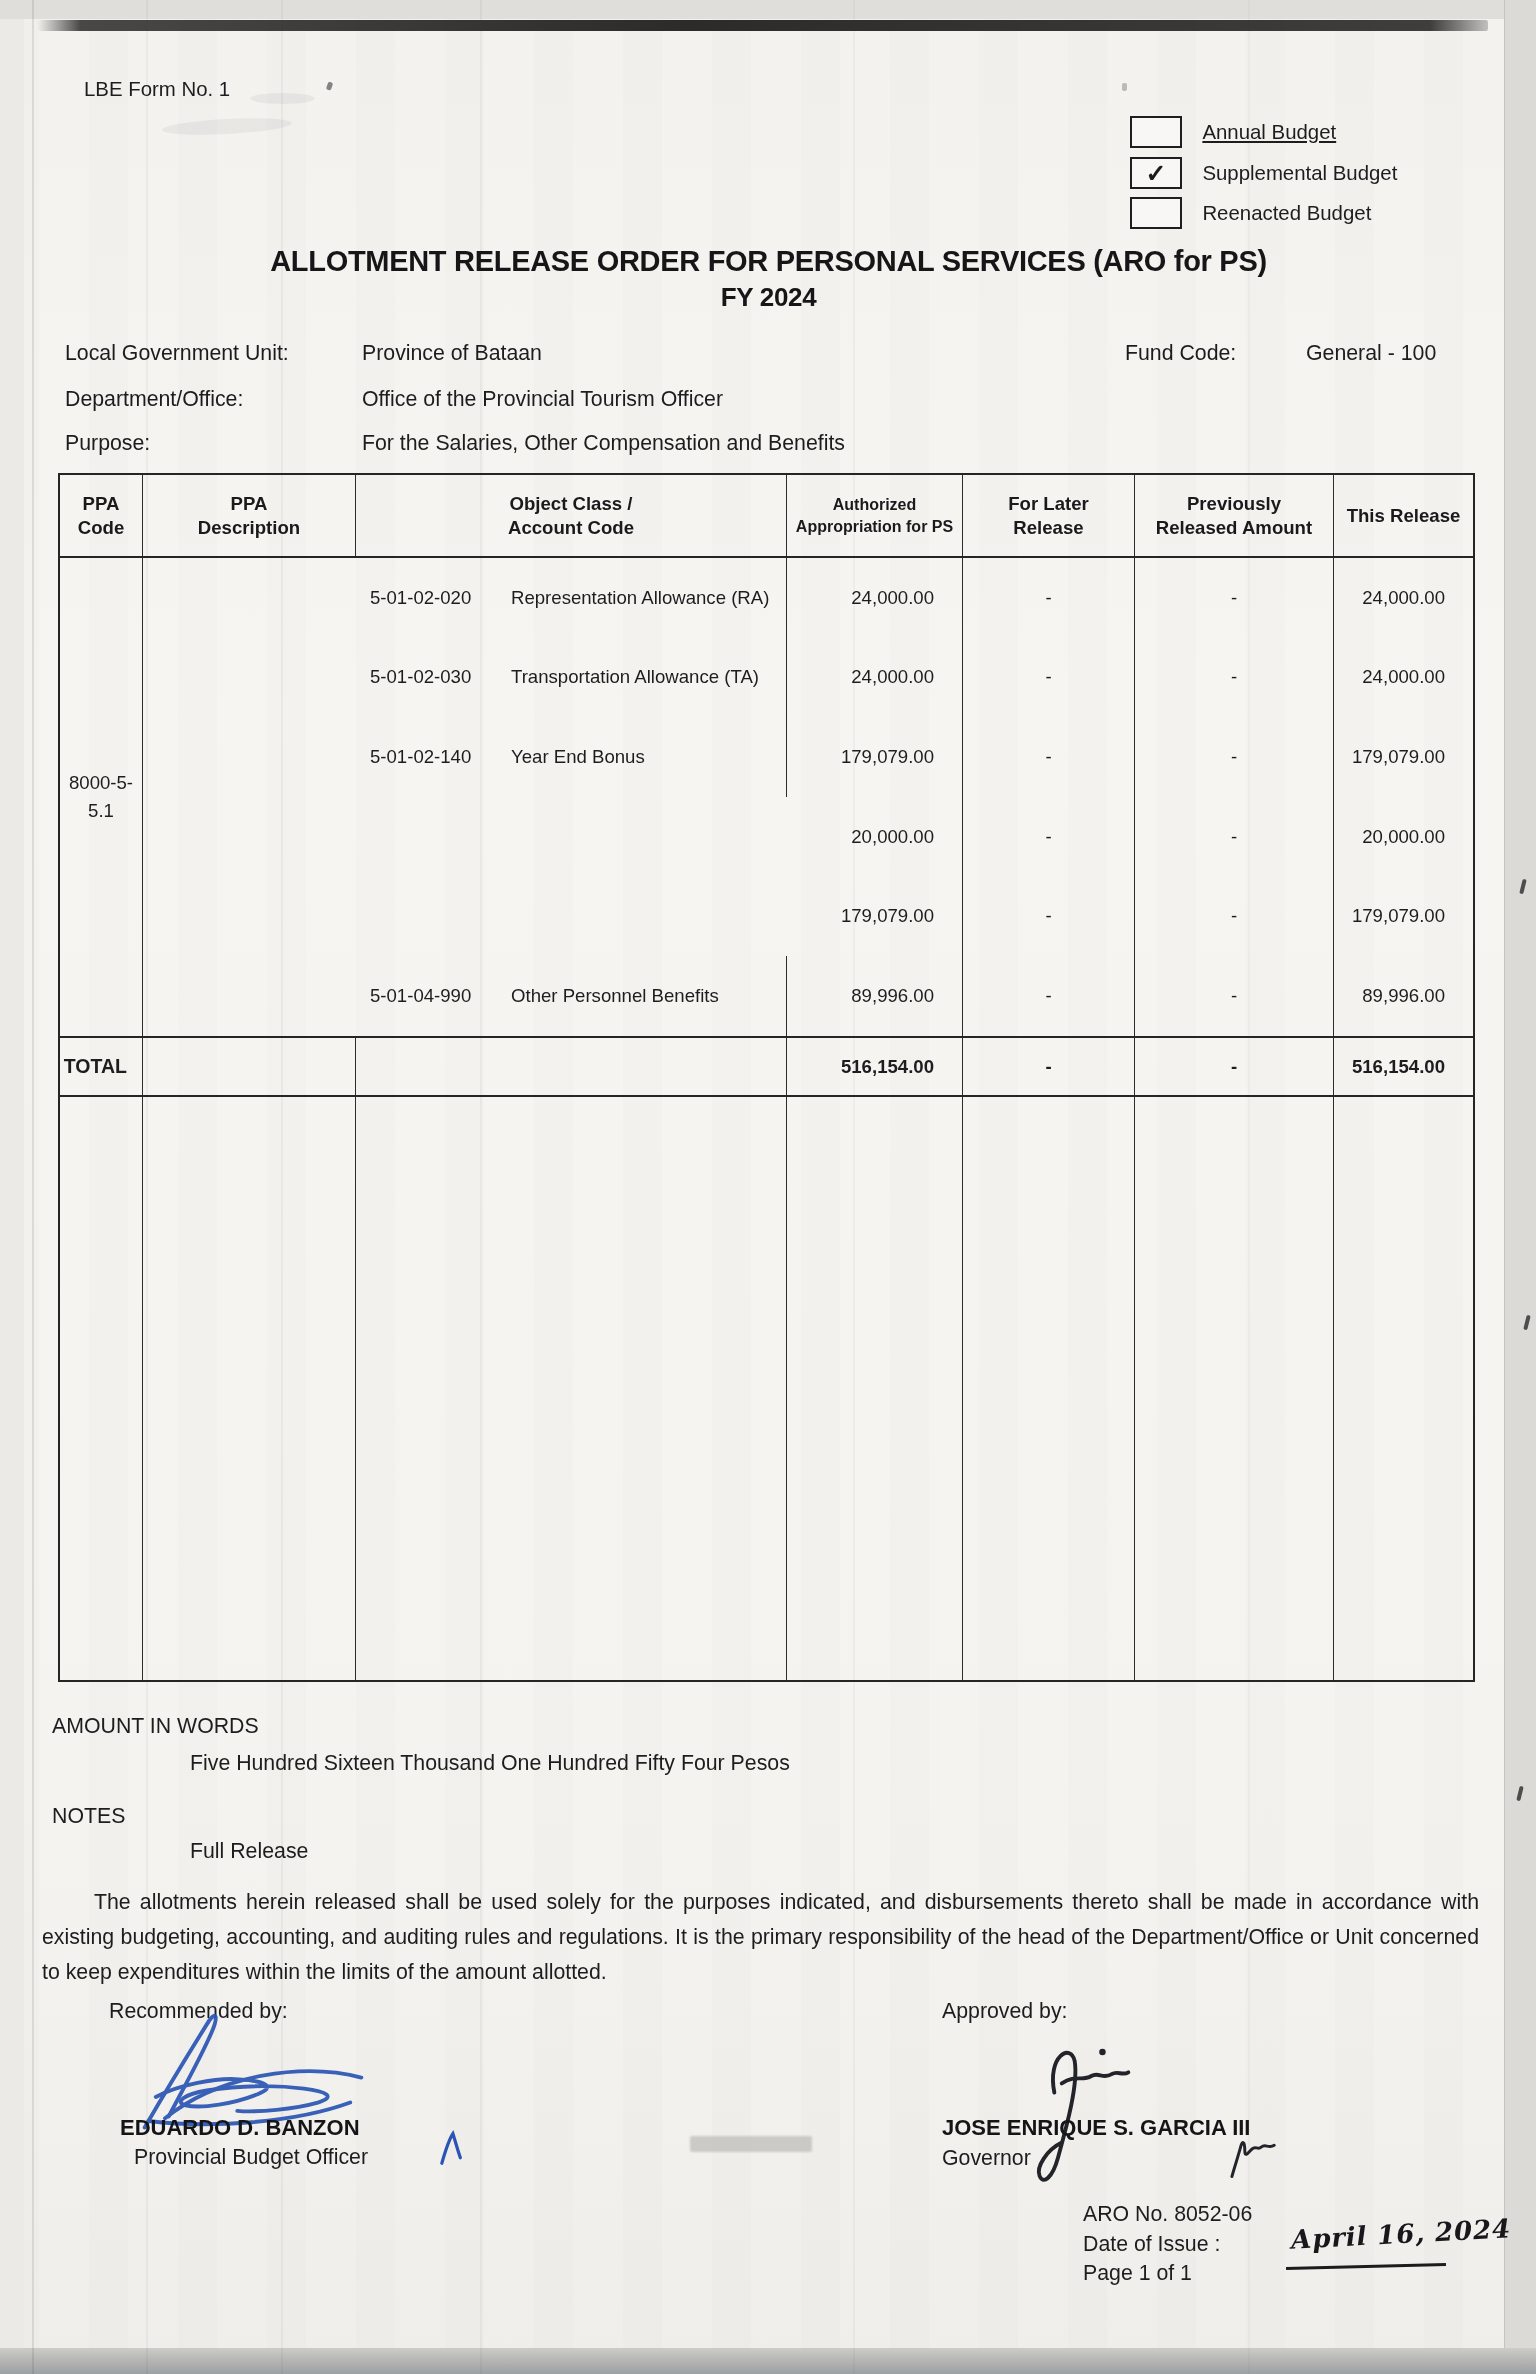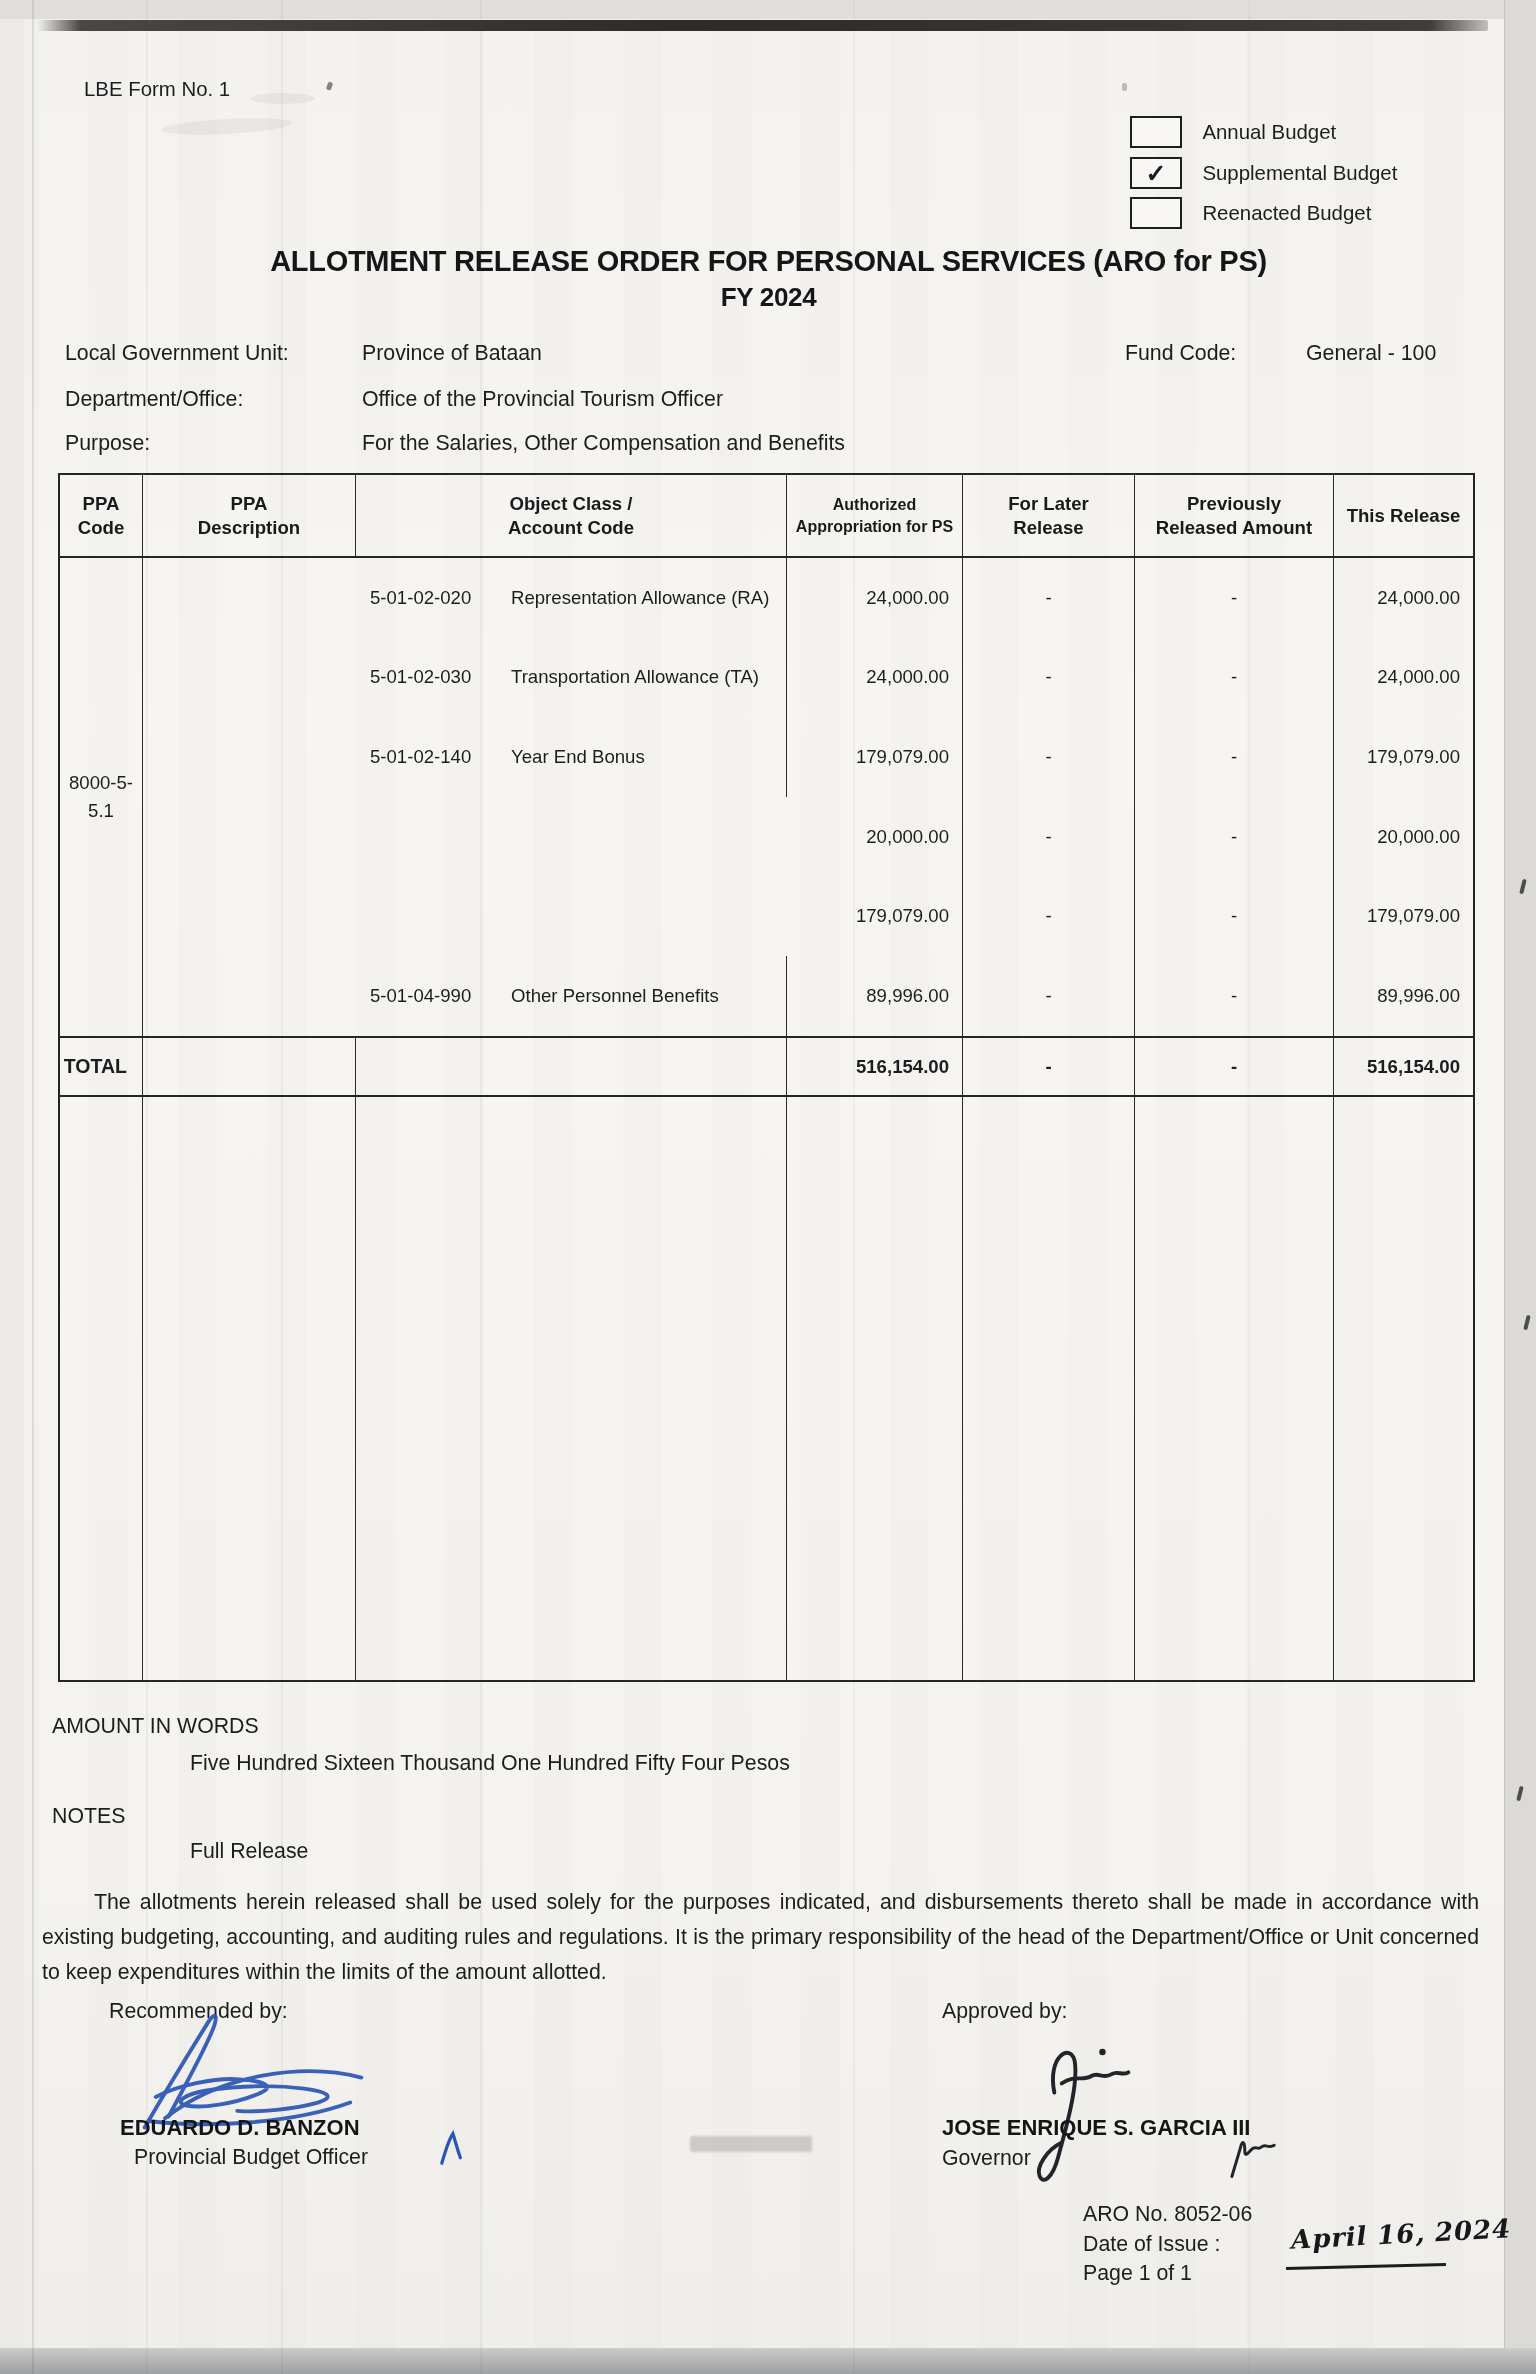--- a/index.html
+++ b/index.html
@@ -45,21 +45,21 @@
   .cell{border-right:1.9px solid #2c2c2c;display:flex;align-items:center;box-sizing:border-box;}
   .cell.last{border-right:none;}
   .t-header{height:81px;border-bottom:2.8px solid #252525;}
   .t-header .cell{justify-content:center;text-align:center;font-weight:bold;font-size:18.6px;line-height:24px;color:#1a1a1c;}
   .t-header .auth-h{font-size:16px;line-height:21.3px;}
   .t-body{height:478px;grid-template-rows:repeat(6,1fr);font-size:18.6px;}
   .ppa-code-cell{grid-column:1;grid-row:1/7;justify-content:center;text-align:center;line-height:28px;}
   .ppa-desc-cell{grid-column:2;grid-row:1/7;justify-content:center;text-align:center;line-height:35px;font-size:18.6px;}
   .oc{padding-left:14px;}
   .oc .code{width:141px;flex:none;}
-  .amt{justify-content:flex-end;padding-right:13px;}
+  .amt{justify-content:flex-end;padding-right:28px;}
   .dash{justify-content:center;}
   .c3{grid-column:3}.c4{grid-column:4}.c5{grid-column:5}.c6{grid-column:6}.c7{grid-column:7}
   .r1{grid-row:1}.r2{grid-row:2}.r3{grid-row:3}.r4{grid-row:4}.r5{grid-row:5}.r6{grid-row:6}
   .t-total{height:57px;border-top:2.8px solid #252525;border-bottom:2.8px solid #252525;font-weight:bold;font-size:18.6px;}
   .t-total .total-label{justify-content:flex-start;padding-left:3.7px;font-size:19.5px;}
   .t-empty{height:583px;}
   
   .para{left:42px;top:1885px;width:1437px;font-size:21.3px;line-height:35px;text-indent:52px;text-align:justify;}
   .sig-name{font-weight:bold;font-size:22px;color:#151517;}
   .handwriting{font-family:"DejaVu Serif",serif;font-style:italic;font-weight:bold;font-size:26px;
@@ -88,21 +88,21 @@
   <div class="abs smudge" style="left:162px;top:119px;width:130px;height:15px;transform:rotate(-3deg);"></div>
   <div class="abs smudge" style="left:250px;top:93px;width:65px;height:11px;"></div>
   <div class="abs speck" style="left:327px;top:82px;transform:rotate(20deg);"></div>
   <div class="abs speck" style="left:1122px;top:83px;opacity:0.5;"></div>
   <div class="abs tick-mark" style="left:1521px;top:879px;"></div>
   <div class="abs tick-mark" style="left:1525px;top:1315px;"></div>
   <div class="abs tick-mark" style="left:1518px;top:1786px;"></div>
 
   <div class="abs form-no">LBE Form No. 1</div>
 
-  <div class="abs cb-row" style="top:117px;">
+  <div class="abs cb-row" style="top:117px;text-decoration:underline;">
     <div class="cb-box">
       <span></span>
     </div>
     <span class="cb-label">Annual Budget</span>
   </div>
   <div class="abs cb-row" style="top:158px;">
     <div class="cb-box">
       <span>✓</span>
     </div>
     <span class="cb-label">Supplemental Budget</span>

